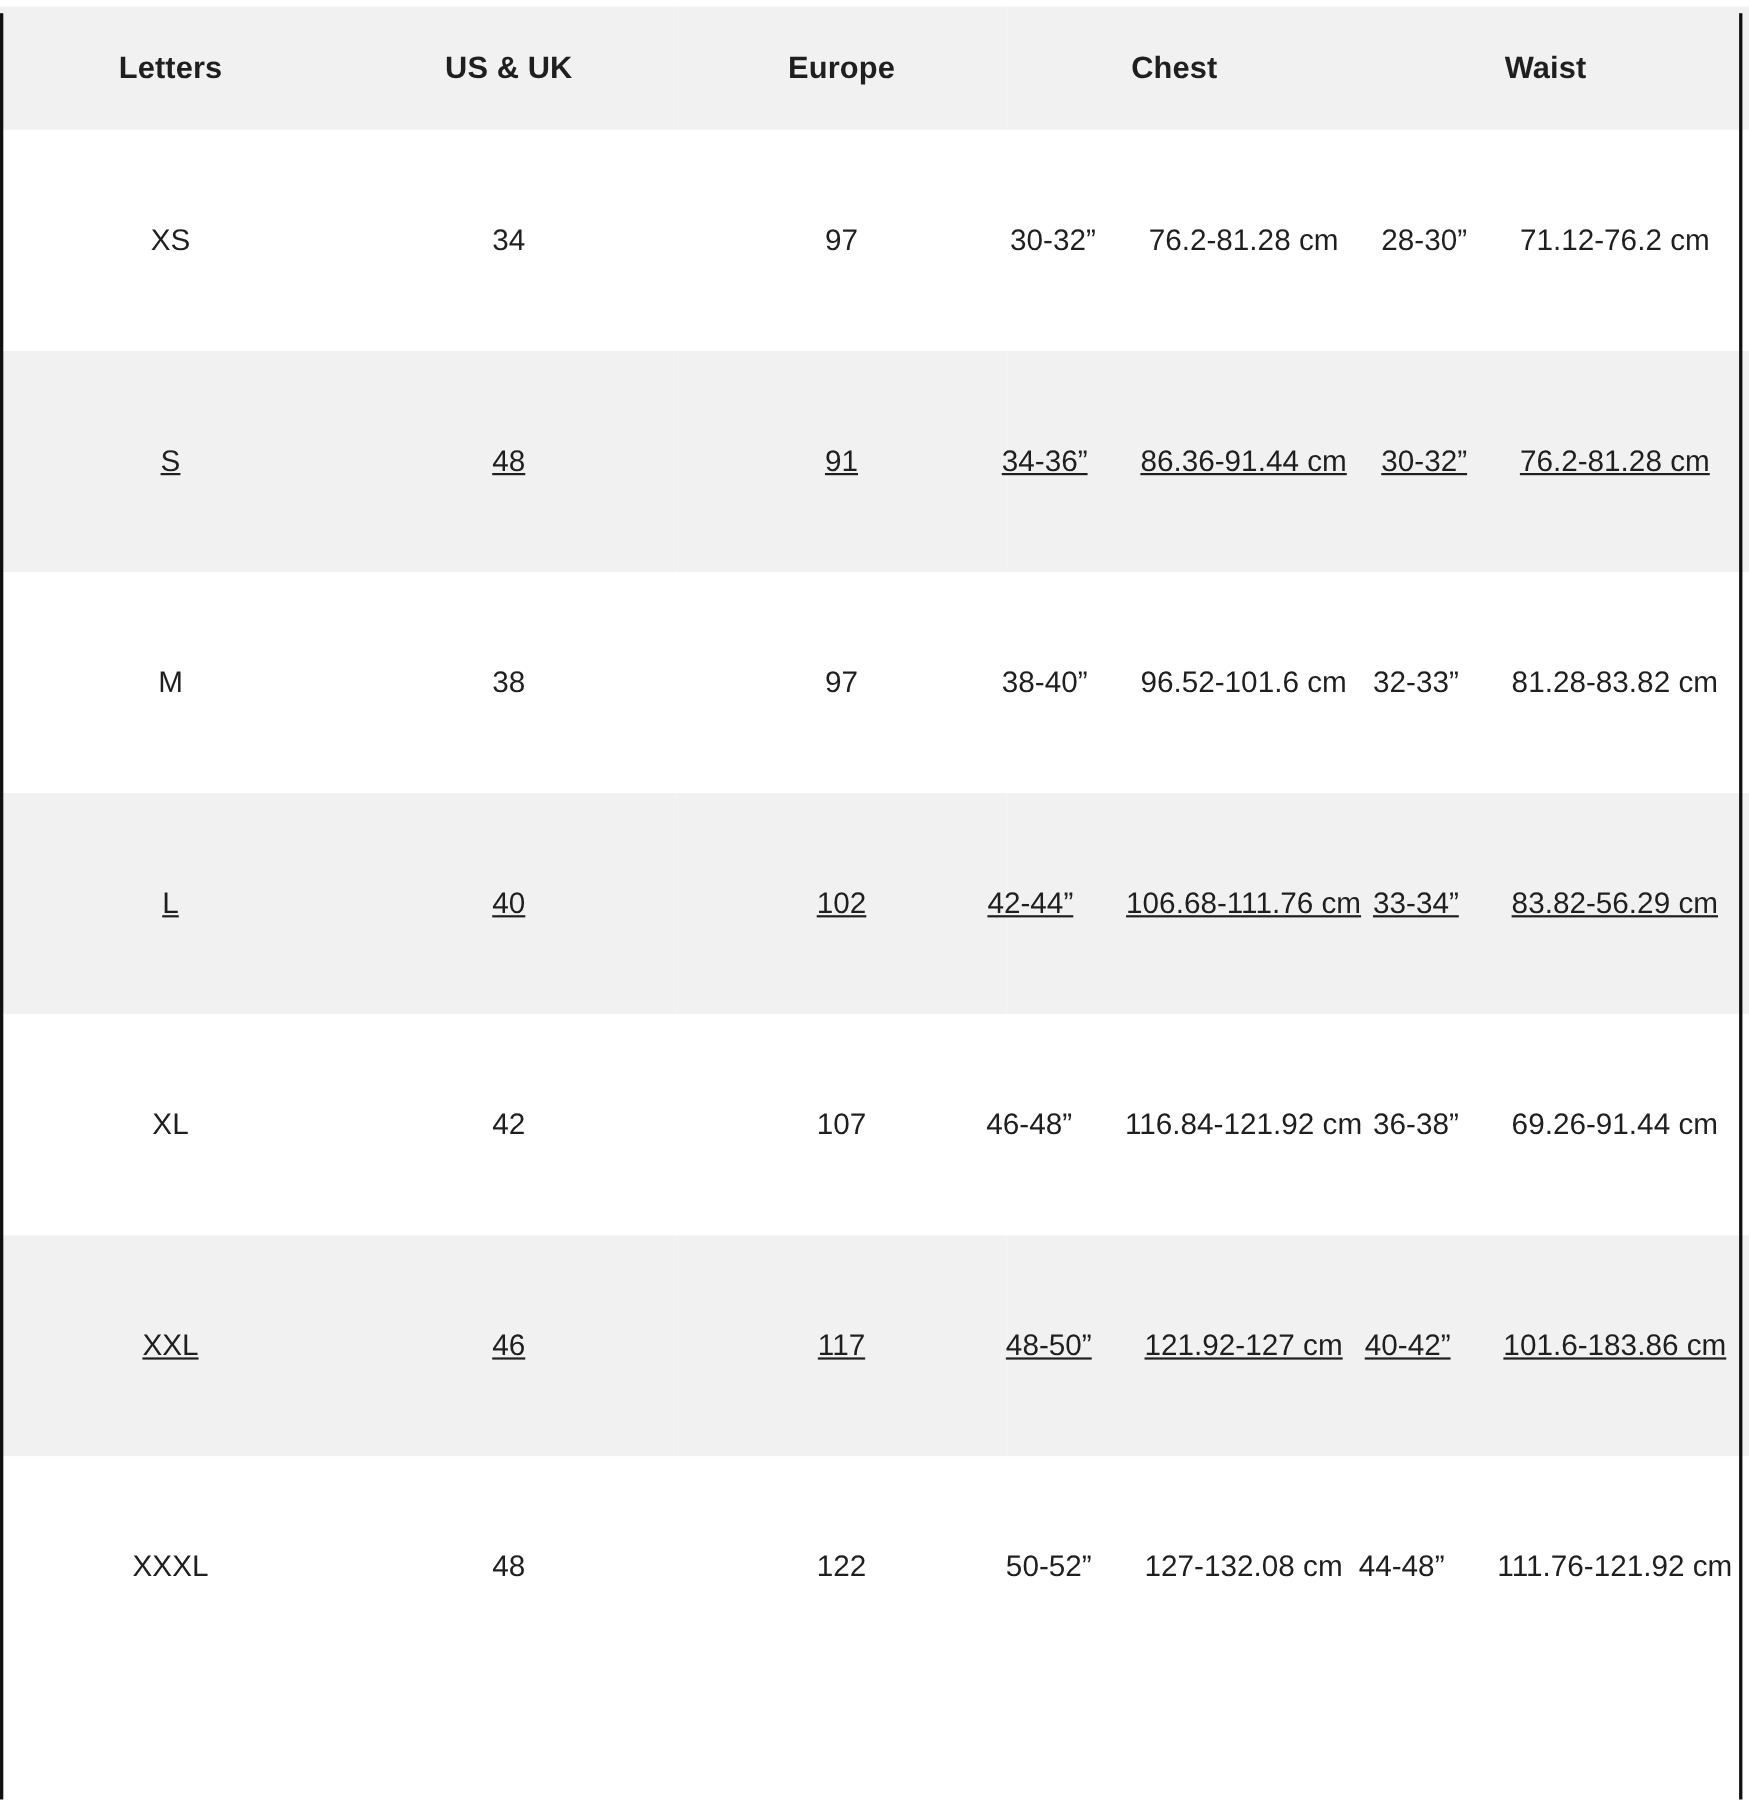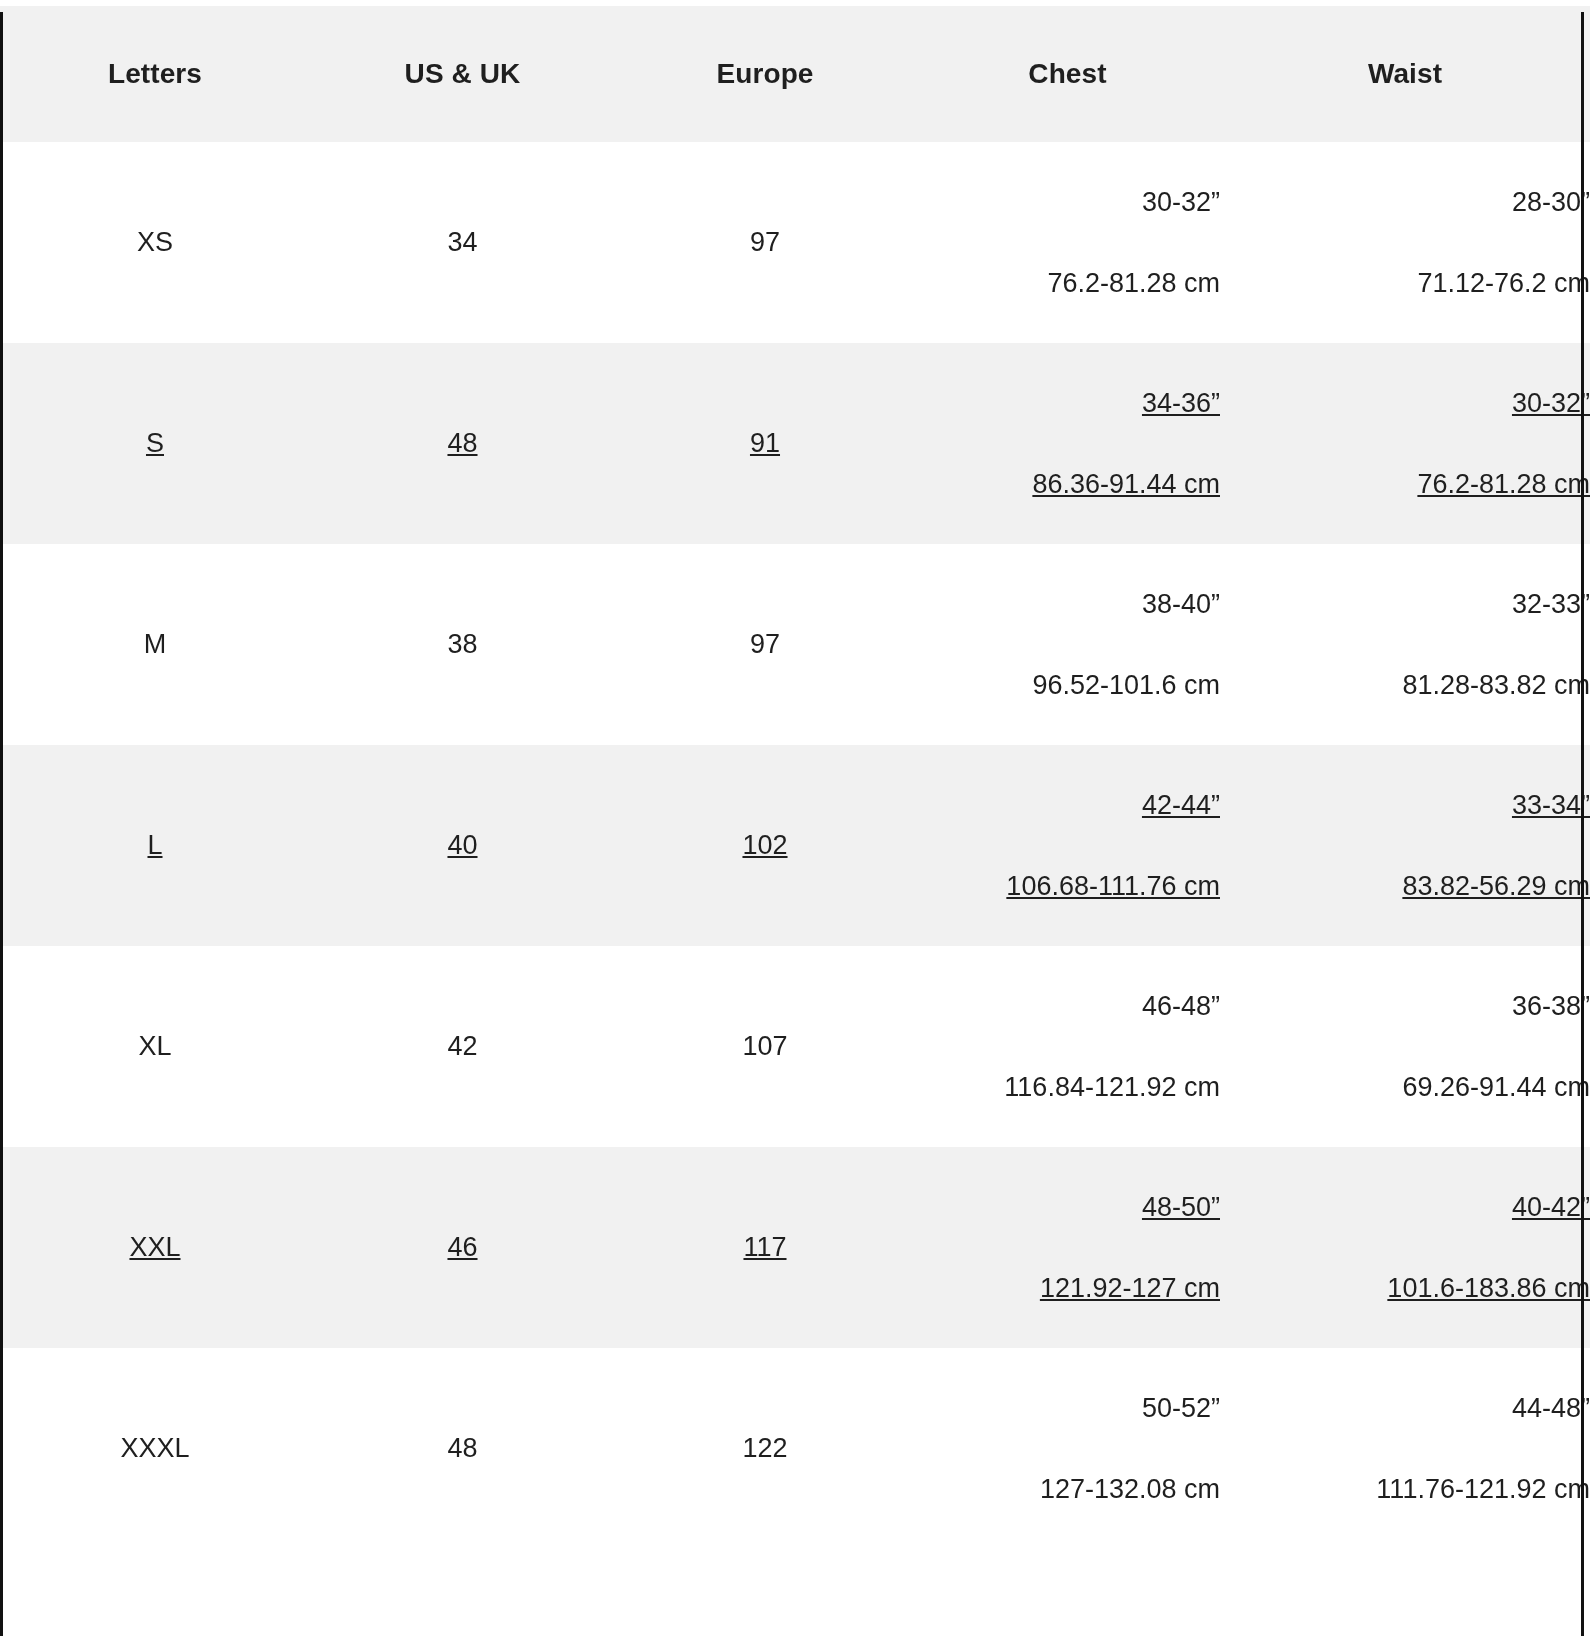--- a/index.html
+++ b/index.html
@@ -51,21 +51,21 @@
 
   thead th {
     background: #f1f1f1;
     height: 112px;
     font-size: 28px;
     font-weight: 700;
     letter-spacing: 0.1px;
     color: #1f1f1f;
     text-align: center;
     vertical-align: middle;
-    padding: 12px;
+    padding: 0;
     border: none;
   }
 
   tbody td {
     height: 201px;
     font-size: 27px;
     font-weight: 400;
     color: #1f1f1f;
     text-align: center;
     vertical-align: middle;
@@ -73,22 +73,22 @@
     border: none;
     line-height: 1.2;
   }
 
   tbody tr.row-odd  td { background: #ffffff; }
   tbody tr.row-even td { background: #f1f1f1; text-decoration: underline; }
 
   
   .measure {
     display: flex;
-    flex-direction: column;
-    align-items: flex-end;
+    flex-direction: row;
+    align-items: center;
     justify-content: center;
     gap: 48px;
   }
   .measure .m-in,
   .measure .m-cm {
     display: block;
     white-space: nowrap;
   }
 </style>
 </head>

